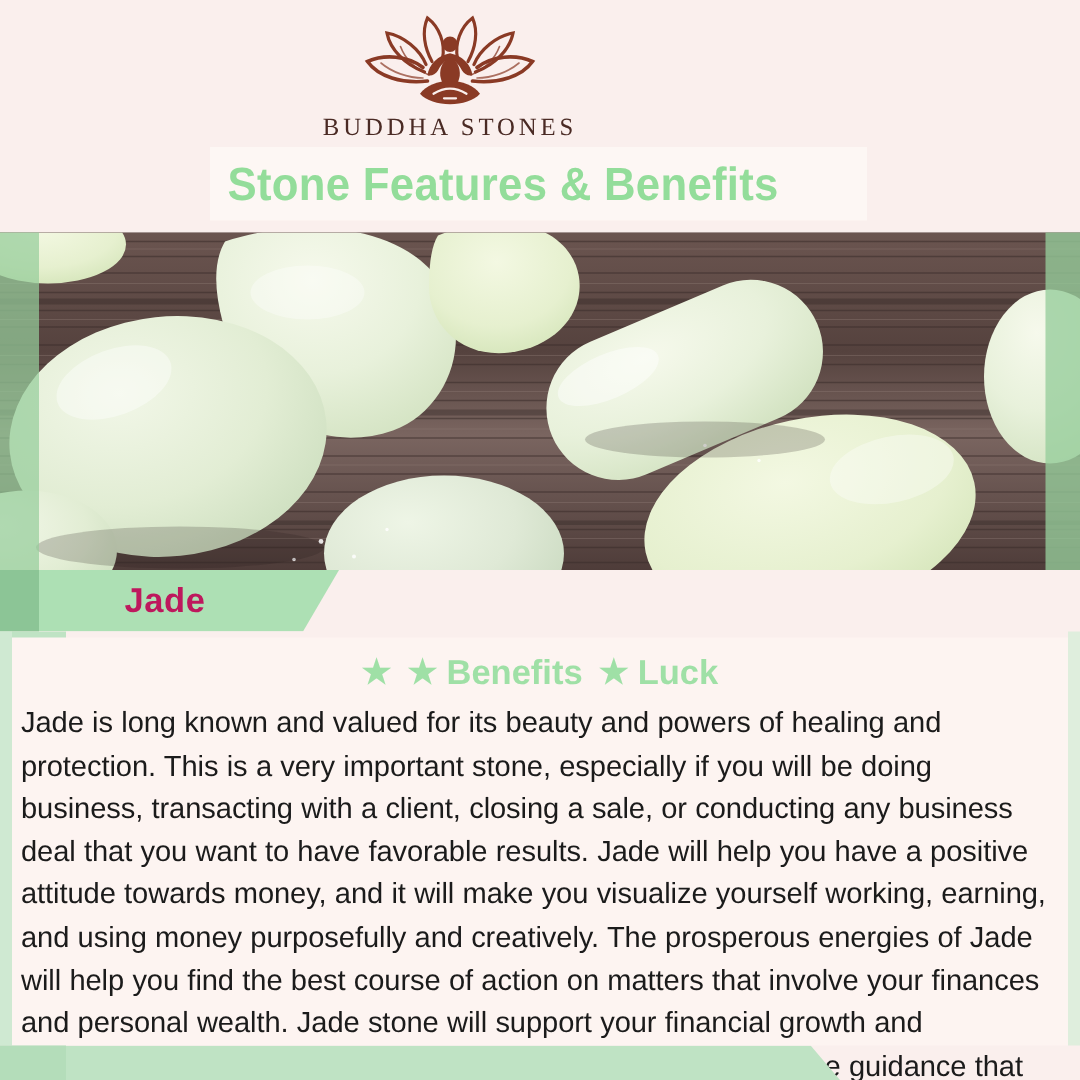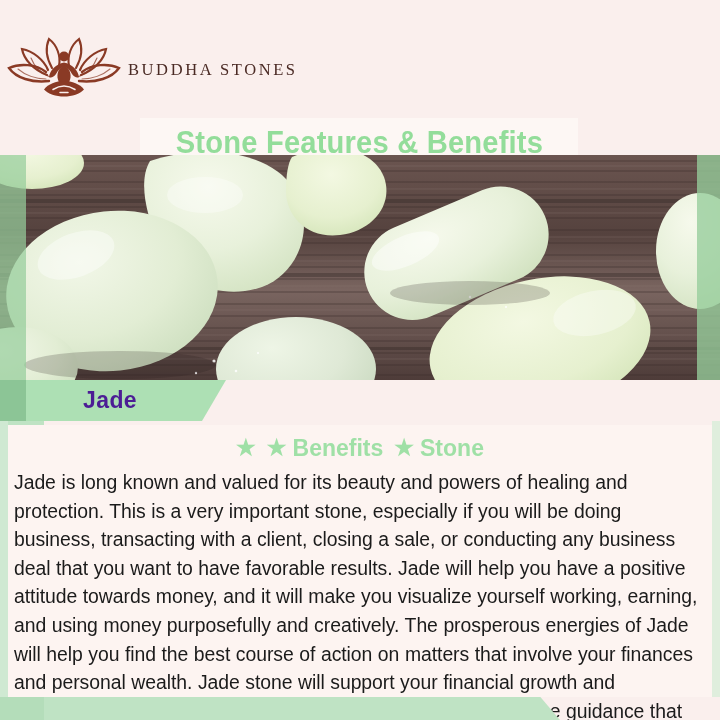--- a/index.html
+++ b/index.html
@@ -5,36 +5,36 @@
   html,body{margin:0;padding:0;}
   body{
     width:720px;height:720px;overflow:hidden;
     background:#faefed;
     font-family:"Liberation Sans",sans-serif;
     position:relative;
   }
   #page{position:absolute;inset:0;background:#faefed;}
 
   
-  .logo-block{position:absolute;left:0;top:22px;width:600px;height:95px;
-    display:flex;flex-direction:row;align-items:center;justify-content:flex-start;}
+  .logo-block{position:absolute;left:0;top:10px;width:600px;height:95px;
+    display:flex;flex-direction:column;align-items:center;justify-content:flex-start;}
   .logo-mark{width:128px;height:66px;display:block;}
   .logo-word{
     margin-top:1px;
     font-family:"Liberation Serif",serif;
     font-size:16.5px;letter-spacing:2.6px;color:#4a2a24;
     font-weight:400;line-height:1;
     text-align:center;
   }
 
   
   .title-banner{
-    position:absolute;left:140px;top:118px;width:438px;height:49px;
+    position:absolute;left:140px;top:98px;width:438px;height:49px;
     background:#fdf7f4;
-    display:flex;align-items:center;justify-content:center;
+    display:flex;align-items:center;justify-content:flex-start;
   }
   .title-text{
     font-family:"Liberation Sans Narrow","Liberation Sans",sans-serif;
     font-weight:bold;
     font-size:31px;
     line-height:1;
     color:#93dd9a;
     letter-spacing:0.2px;
     transform:scaleX(0.94);
     white-space:nowrap;
@@ -56,21 +56,21 @@
   
   .jade-band{
     position:absolute;left:26px;top:380px;width:200px;height:41px;
     background:#ade0b4;
     clip-path:polygon(0 0,100% 0,88% 100%,0 100%);
     display:flex;align-items:center;
   }
   .jade-label{
     margin-left:57px;
     font-family:"Liberation Sans Narrow","Liberation Sans",sans-serif;
-    font-weight:bold;font-size:23px;color:#4c1d95;line-height:1;
+    font-weight:bold;font-size:23px;color:#be185d;line-height:1;
     letter-spacing:0.4px;
   }
   .jade-strip-left{position:absolute;left:0;top:380px;width:26px;height:41px;
     background:#8cc596;}
   .jade-underline{position:absolute;left:0;top:421px;width:44px;height:14px;
     background:#bfe3c4;}
 
   
   .content{
     position:absolute;left:8px;top:425px;width:704px;height:272px;
@@ -291,21 +291,21 @@
     <div class="benefits">
       <div class="benefit">
         <span class="star">★</span>
       </div>
       <div class="benefit">
         <span class="star">★</span>
         <span>Benefits</span>
       </div>
       <div class="benefit">
         <span class="star">★</span>
-        <span>Stone</span>
+        <span>Luck</span>
       </div>
     </div>
 
     <div class="body-copy">Jade is long known and valued for its beauty and powers of healing and protection. This is a very important stone, especially if you will be doing business, transacting with a client, closing a sale, or conducting any business deal that you want to have favorable results. Jade will help you have a positive attitude towards money, and it will make you visualize yourself working, earning, and using money purposefully and creatively. The prosperous energies of Jade will help you find the best course of action on matters that involve your finances and personal wealth. Jade stone will support your financial growth and expansion. It will also promote new beginnings and give you the guidance that you need to be successful and wealthy!</div>
   </div>
 
   <div class="bottom-band"></div>
   <div class="bottom-band-dark"></div>
 
 </div>

